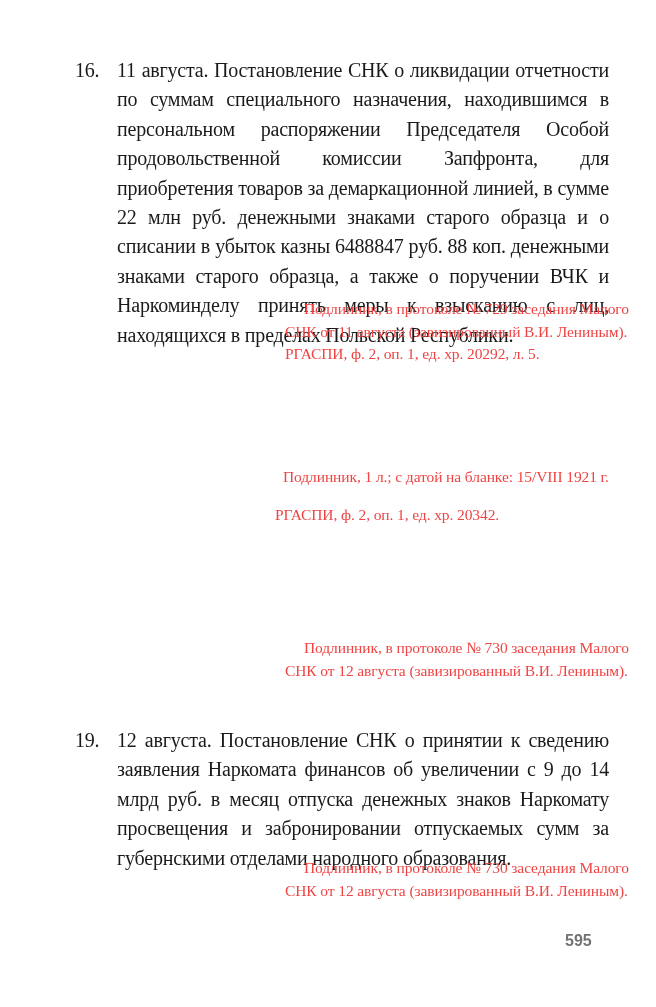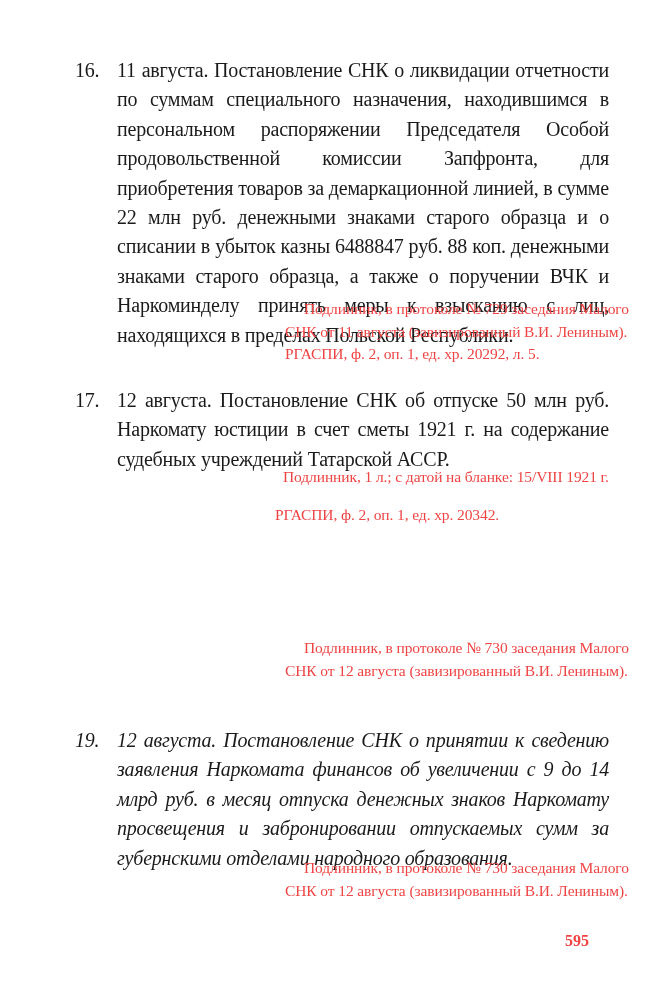--- a/index.html
+++ b/index.html
@@ -59,60 +59,54 @@
       display: block;
       white-space: nowrap;
     }
     .source-line.indent {
       padding-left: 19px;
     }
     .page-number {
       position: absolute;
       left: 552px;
       top: 932px;
-      font-family: Liberation Serif, serif;
+      font-family: Liberation Sans, sans-serif;
       font-weight: bold;
       font-size: 16px;
-      color: #ef4444;
+      color: #737373;
     }
   </style>
 </head>
 <body>
 
 <div class="page">
 
   <div class="entry" style="top:56px;">
     <div class="entry-body">
       <span class="entry-num">16.</span>
       <span class="entry-text">11 августа. Постановление СНК о ликвидации отчетности по суммам специального назначения, находившимся в персональном распоряжении Председателя Особой продовольственной комиссии Запфронта, для приобретения товаров за демаркационной линией, в сумме 22 млн руб. денежными знаками старого образца и о списании в убыток казны 6488847 руб. 88 коп. денежными знаками старого образца, а также о поручении ВЧК и Наркоминделу принять меры к взысканию с лиц, находящихся в пределах Польской Республики.</span>
     </div>
   </div>
   <div class="source" style="top:298px;">
     <span class="source-line indent">Подлинник, в протоколе № 729 заседания Малого</span>
     <span class="source-line">СНК от 11 августа (завизированный В.И. Лениным).</span>
     <span class="source-line">РГАСПИ, ф. 2, оп. 1, ед. хр. 20292, л. 5.</span>
   </div>
 
-  <div class="entry" style="top:386px;">
-    <div class="entry-body">
-      <span class="entry-num">17.</span>
-      <span class="entry-text">12 августа. Постановление СНК об отпуске 50 млн руб. Наркомату юстиции в счет сметы 1921 г. на содержание судебных учреждений Татарской АССР.</span>
-    </div>
-  </div>
   <div class="source" style="top:466px; left:262px;">
     <span class="source-line" style="padding-left:8px;">Подлинник, 1 л.; с датой на бланке: 15/VIII 1921 г.</span>
     <span class="source-line" style="padding-left:0px;margin-top:15px;">РГАСПИ, ф. 2, оп. 1, ед. хр. 20342.</span>
   </div>
 
   <div class="source" style="top:637px;">
     <span class="source-line indent">Подлинник, в протоколе № 730 заседания Малого</span>
     <span class="source-line">СНК от 12 августа (завизированный В.И. Лениным).</span>
   </div>
 
-  <div class="entry" style="top:726px;font-style:italic;">
+  <div class="entry" style="top:726px;">
     <div class="entry-body">
       <span class="entry-num">19.</span>
       <span class="entry-text">12 августа. Постановление СНК о принятии к сведению заявления Наркомата финансов об увеличении с 9 до 14 млрд руб. в месяц отпуска денежных знаков Наркомату просвещения и забронировании отпускаемых сумм за губернскими отделами народного образования.</span>
     </div>
   </div>
   <div class="source" style="top:857px;">
     <span class="source-line indent">Подлинник, в протоколе № 730 заседания Малого</span>
     <span class="source-line">СНК от 12 августа (завизированный В.И. Лениным).</span>
   </div>
 

